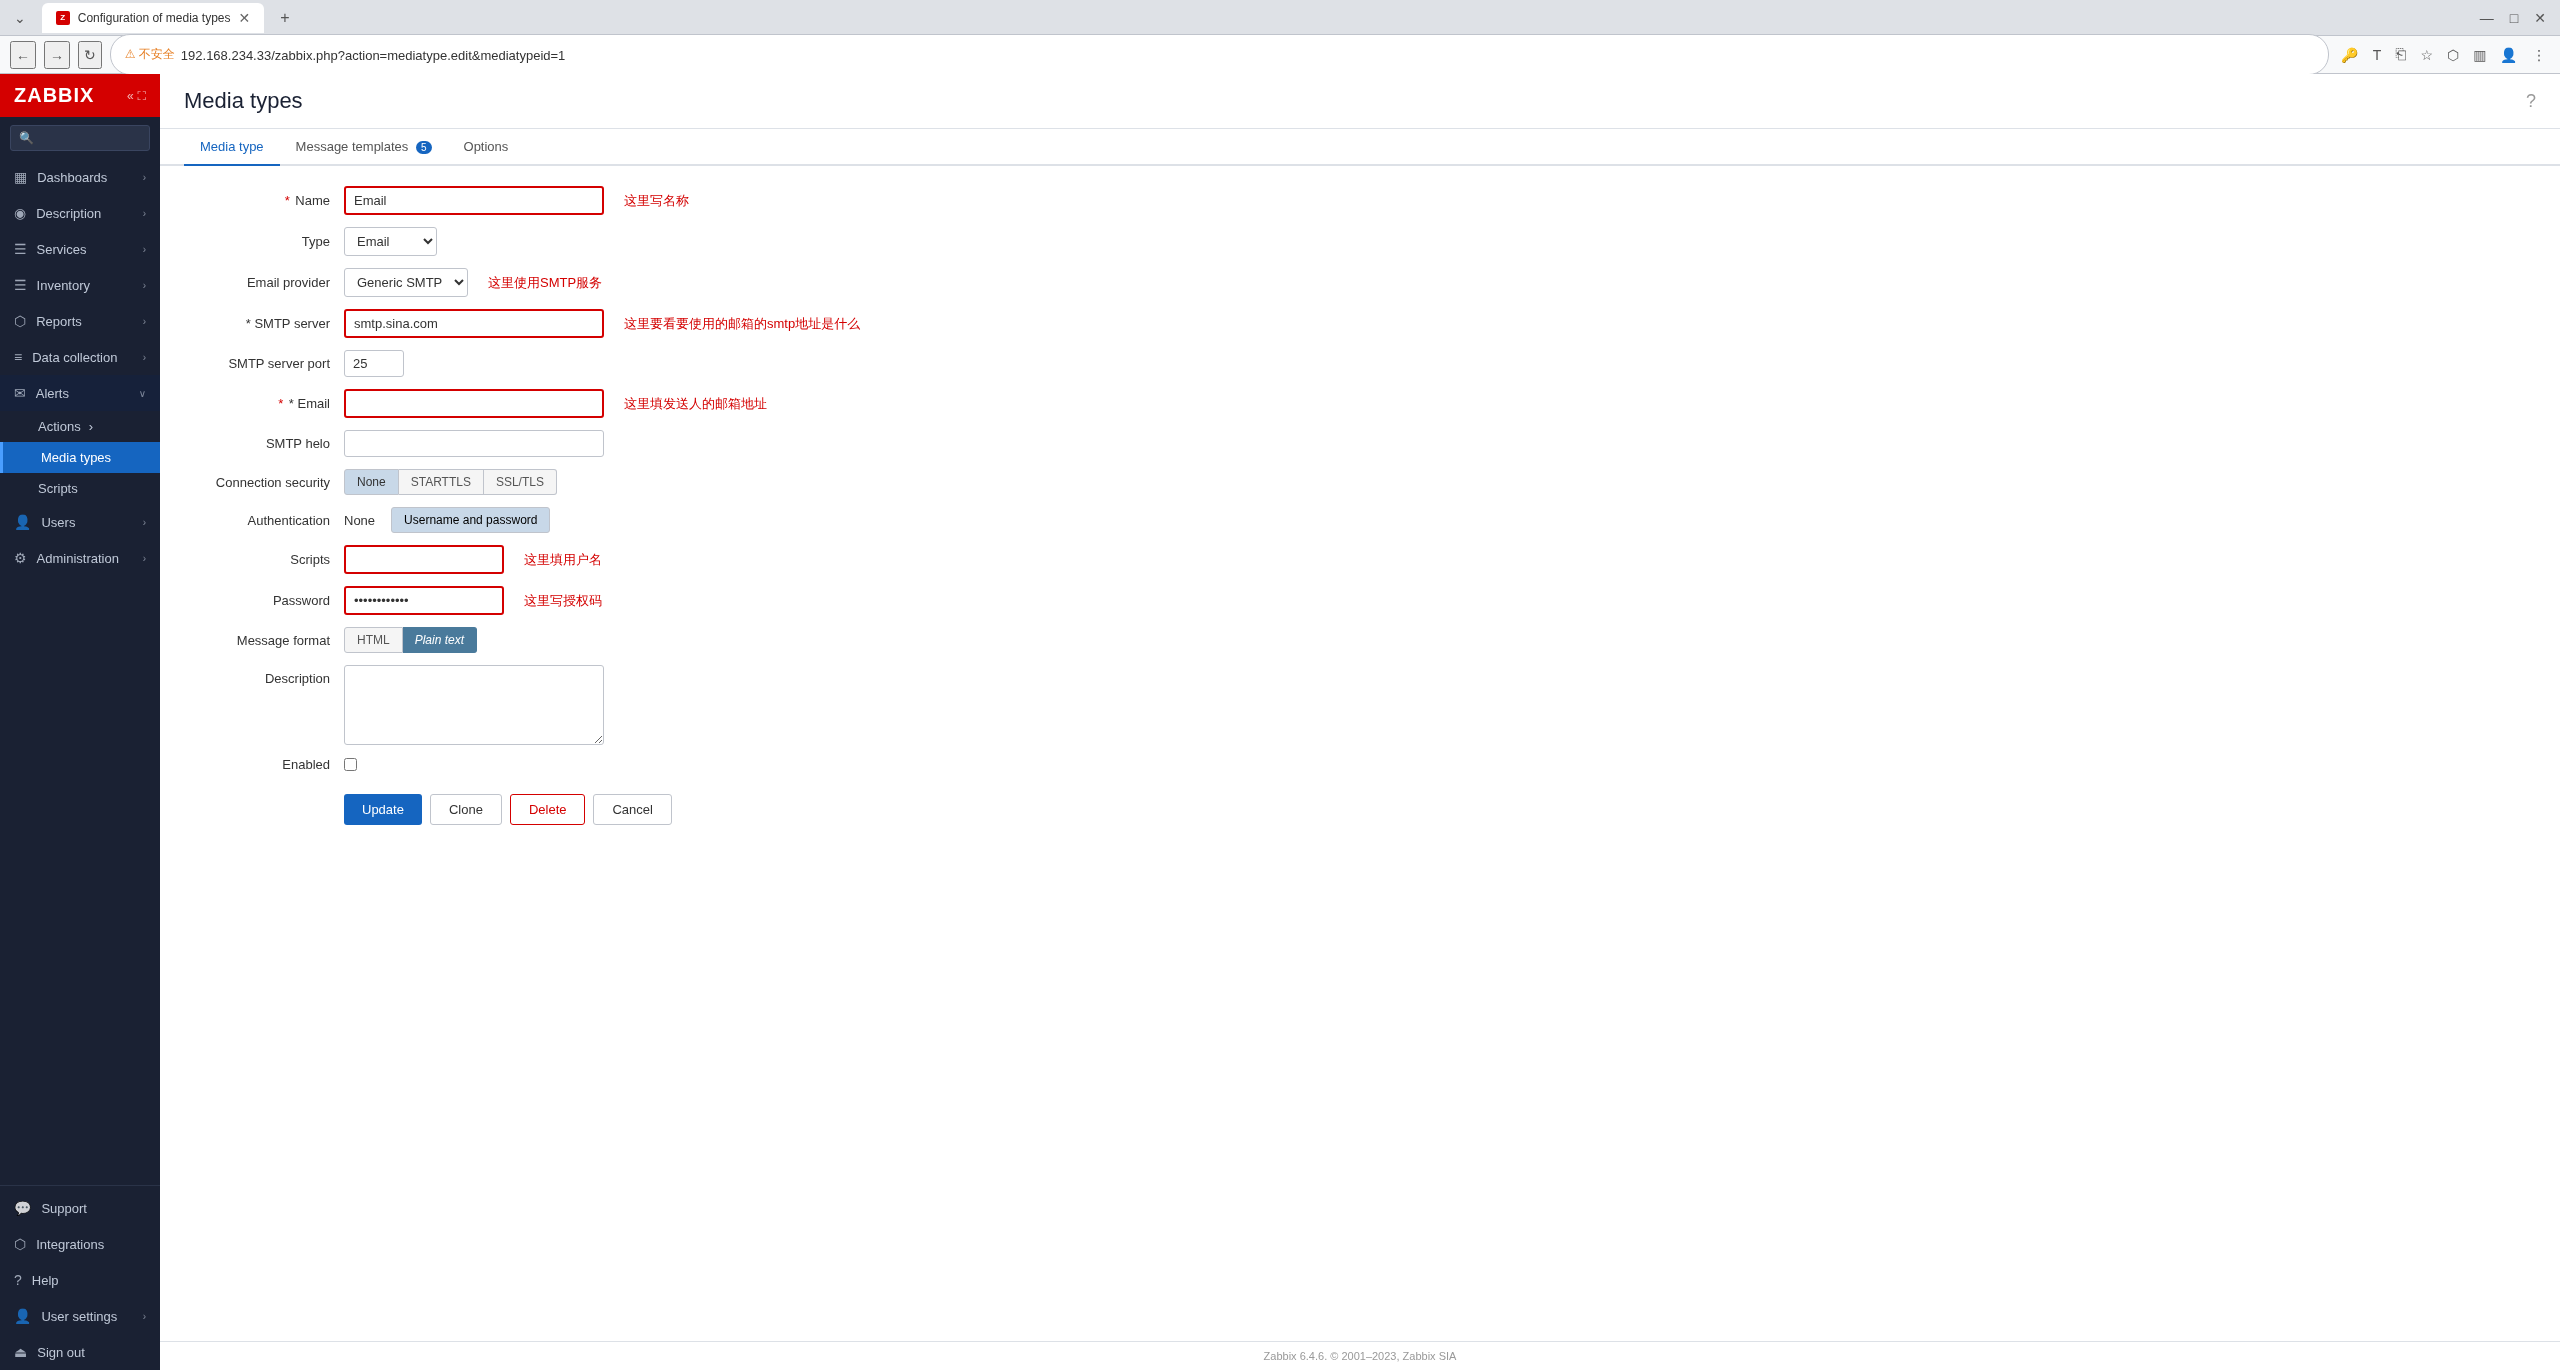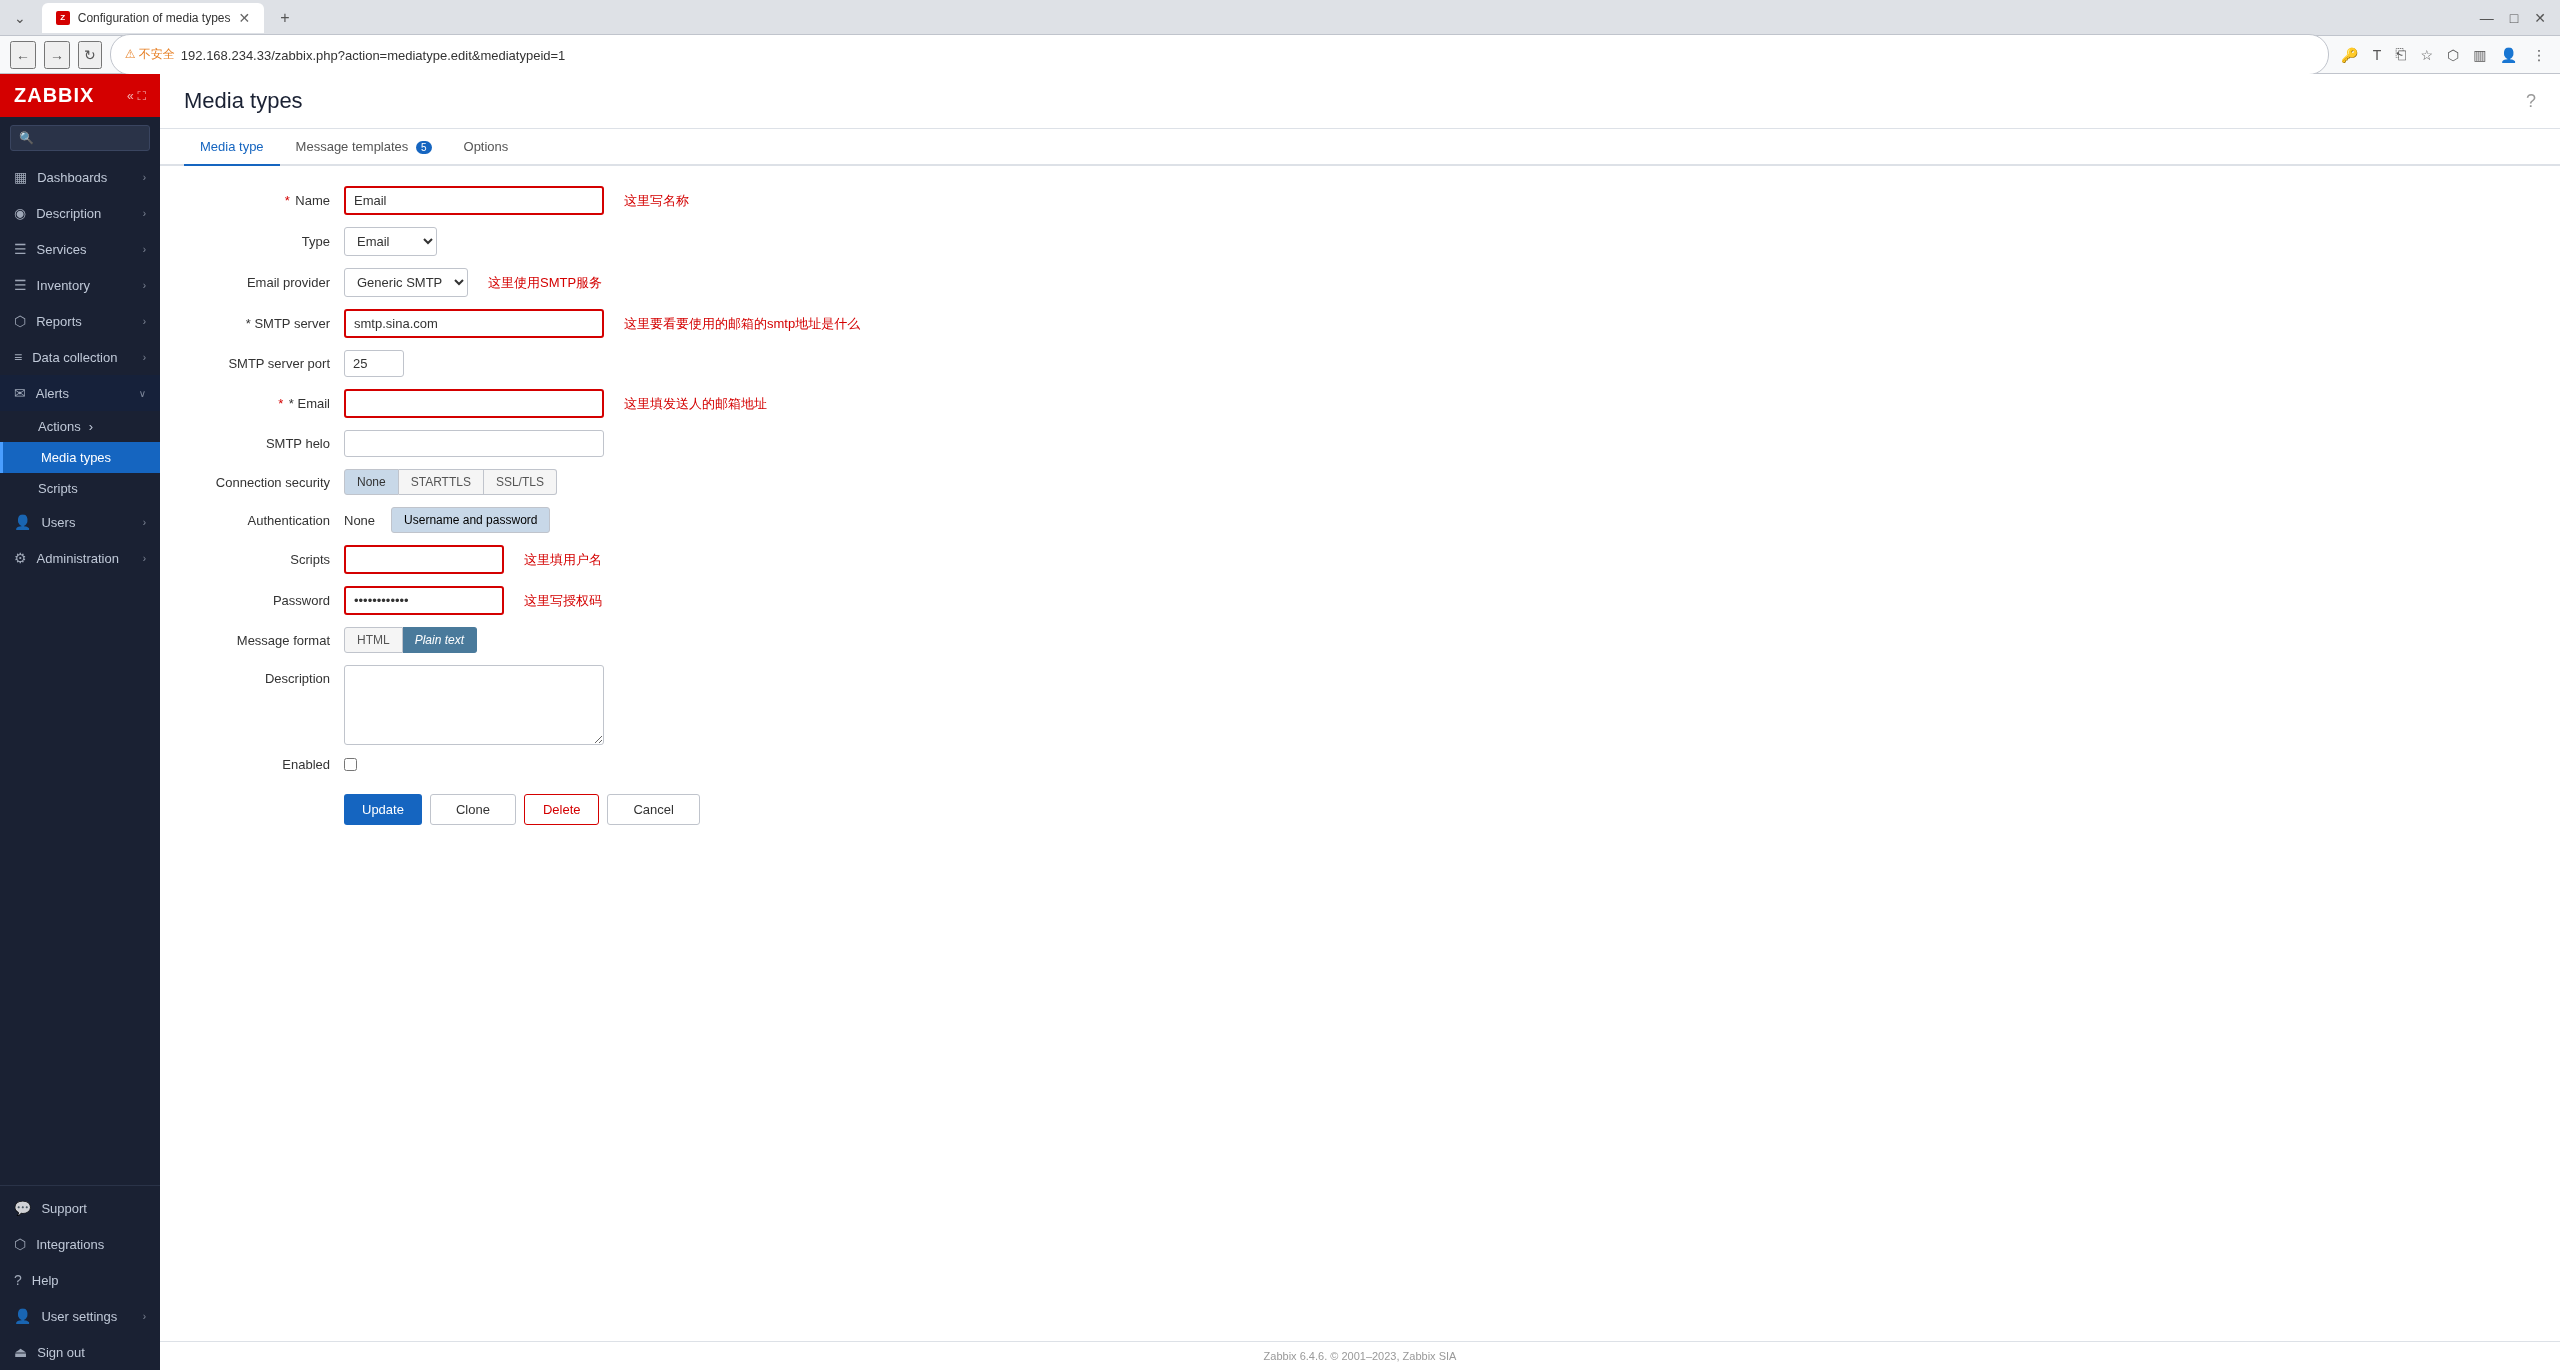--- a/index.html
+++ b/index.html
@@ -260,21 +260,21 @@
       border: none;
       padding: 7px 18px;
       border-radius: 3px;
       cursor: pointer;
       font-size: 13px;
     }
     .btn-secondary {
       background: white;
       color: #333;
       border: 1px solid #c0c4cc;
-      padding: 7px 25px;
+      padding: 7px 18px;
       border-radius: 3px;
       cursor: pointer;
       font-size: 13px;
     }
     .btn-danger {
       background: white;
       color: #d40000;
       border: 1px solid #d40000;
       padding: 7px 18px;
       border-radius: 3px;

